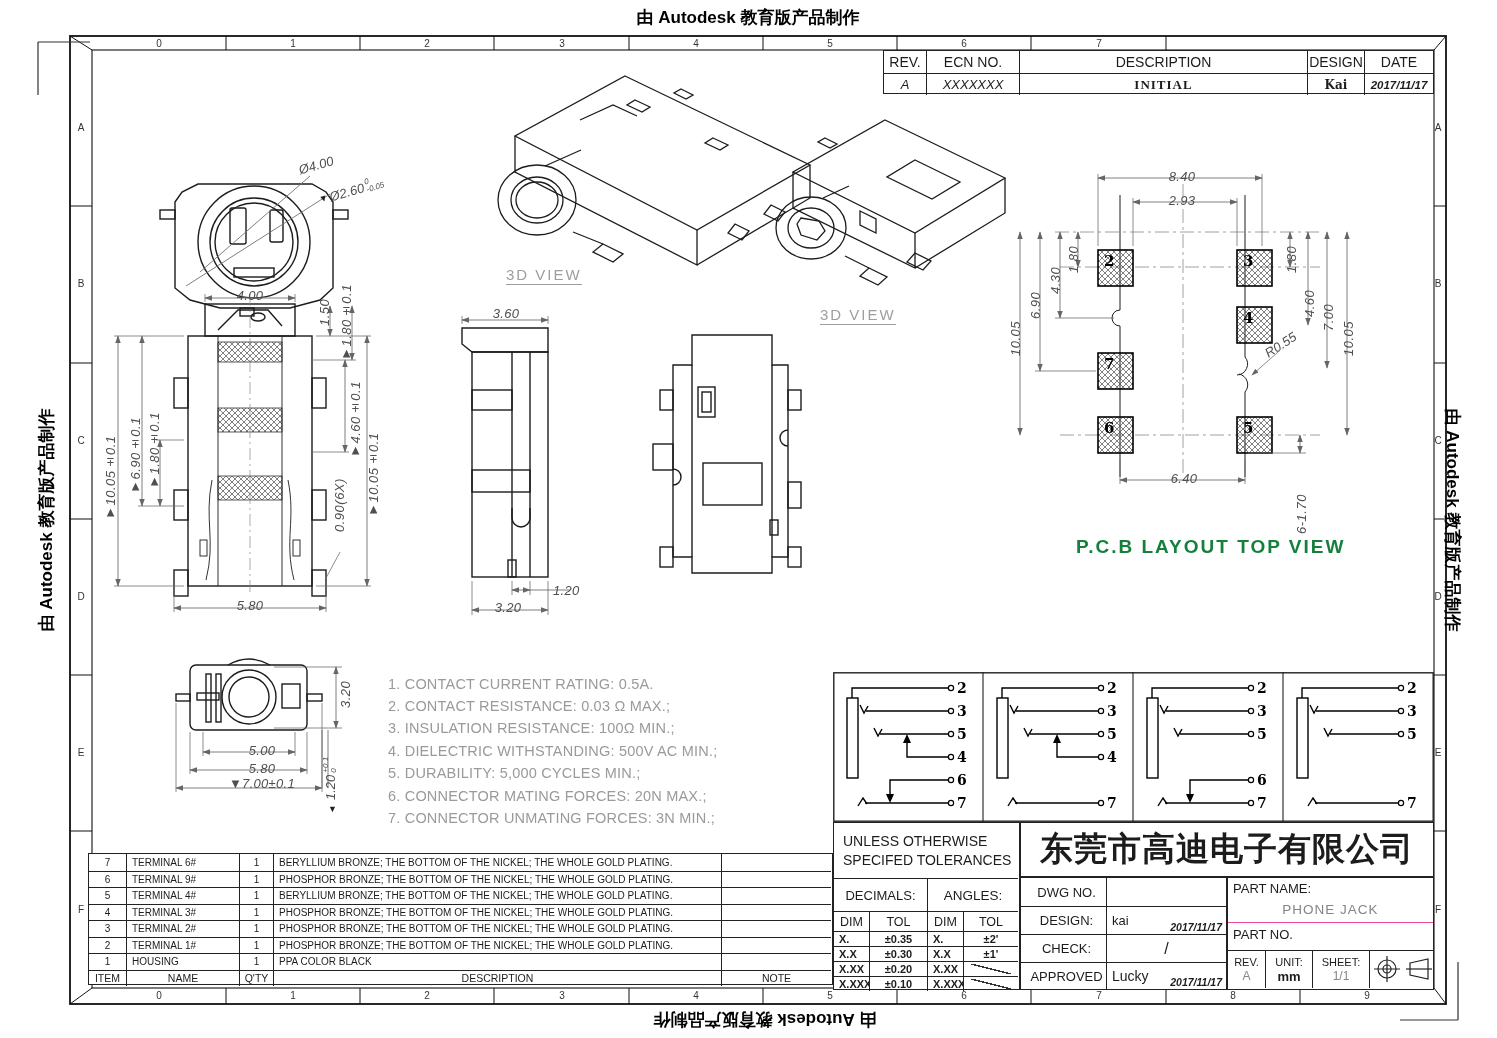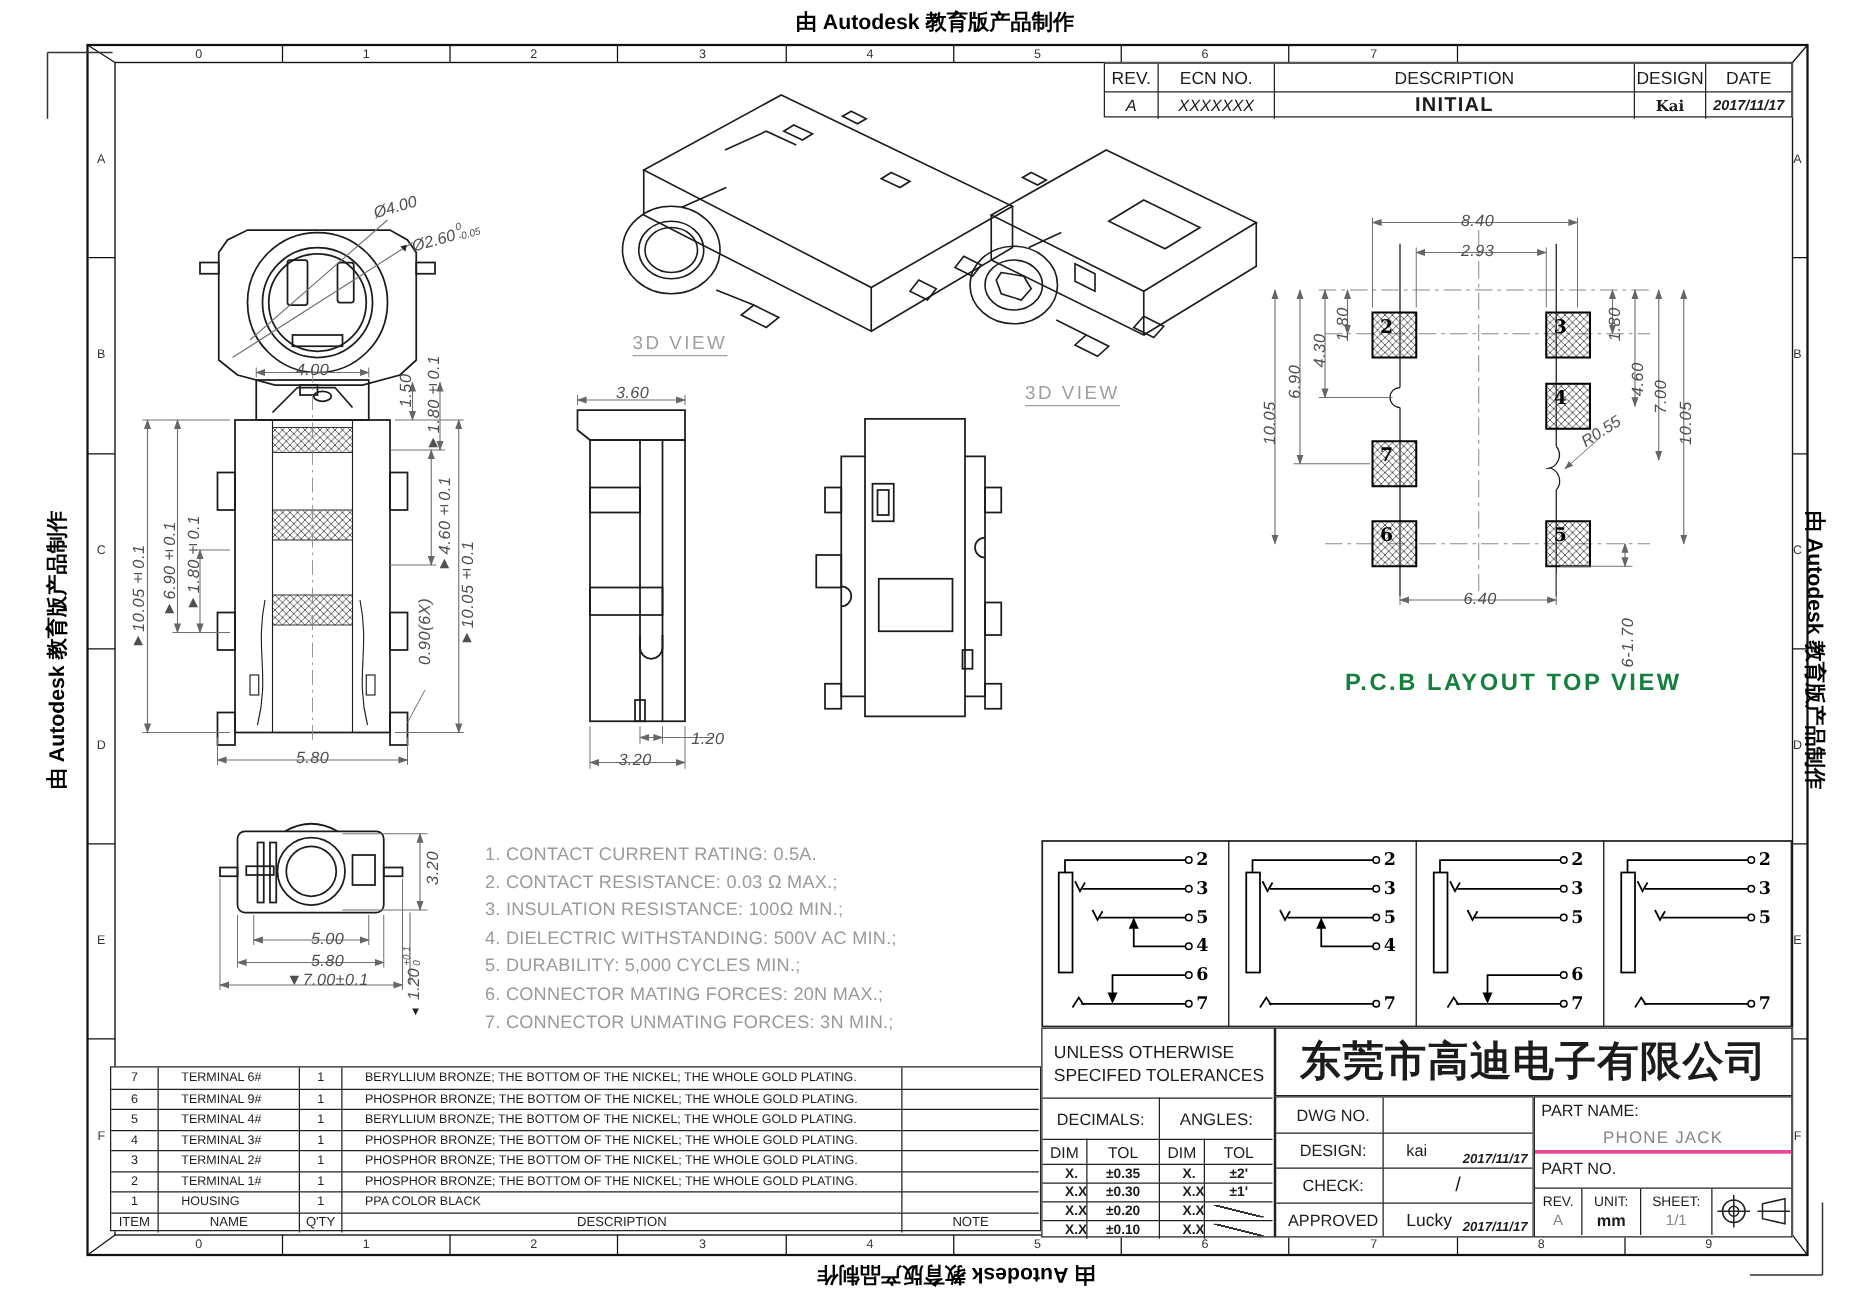--- a/index.html
+++ b/index.html
@@ -18,21 +18,21 @@
   .view3d{position:absolute;color:#9e9e9e;font-size:15px;letter-spacing:2px;border-bottom:1px solid #9e9e9e;padding-bottom:1px}
   .gridnum{position:absolute;font-size:10px;color:#333;text-align:center;width:20px}
   .wm{position:absolute;font-weight:bold;font-size:17px;color:#000;white-space:nowrap}
   .padnum{position:absolute;font-weight:bold;font-size:15px;font-family:"DejaVu Serif",serif;color:#000}
   .termnum{position:absolute;font-weight:bold;font-size:14px;font-family:"DejaVu Serif",serif;color:#000}
   .pcbtitle{position:absolute;font-weight:bold;font-size:19px;letter-spacing:2px;color:#15803d;font-family:"Liberation Sans",sans-serif}
   .tbl{position:absolute;display:grid;border:1.5px solid #222;background:#fff;box-sizing:border-box}
   .tbl>div{border-left:1px solid #222;border-top:1px solid #222;display:flex;align-items:center;
            justify-content:center;white-space:nowrap;overflow:hidden;box-sizing:border-box}
   .tbl>div.nl{border-left:none}.tbl>div.nt{border-top:none}
-  .l{justify-content:flex-start !important;padding-left:18px}
+  .l{justify-content:flex-start !important;padding-left:5px}
   .it{font-style:italic}.b{font-weight:bold}
   .rev-hdr{font-size:14px}
   .pt{font-size:10px}
   .lblcell{font-size:13px;justify-content:flex-start;padding-left:6px}
   .dt{position:absolute;right:4px;bottom:1px;font-size:10.5px;font-weight:bold;font-style:italic}
   .slash{display:block;width:75%;height:70%;margin:auto;
          background:linear-gradient(to top right,transparent 46%,#333 46%,#333 54%,transparent 54%)}
   .gray{color:#858585}
 </style>
 </head>
@@ -98,21 +98,21 @@
 <span class="wm" style="left:1452px;top:520px;transform:translate(-50%,-50%) rotate(90deg)">由 Autodesk 教育版产品制作</span>
 
 <div class="tbl" style="left:883px;top:50px;width:551px;height:44px;grid-template-columns:42px 93px 288px 57px 69px;grid-template-rows:22px 22px">
   <div class="nl nt rev-hdr">REV.</div>
   <div class="nt rev-hdr">ECN NO.</div>
   <div class="nt rev-hdr">DESCRIPTION</div>
   <div class="nt rev-hdr">DESIGN</div>
   <div class="nt rev-hdr">DATE</div>
   <div class="nl it" style="font-size:13px">A</div>
   <div class="it" style="font-size:13px">XXXXXXX</div>
-  <div class="b" style="font-size:16px;letter-spacing:1px;font-family:Liberation Sans, sans-serif">INITIAL</div>
+  <div class="b" style="font-size:13px;letter-spacing:1px;font-family:Liberation Serif, serif">INITIAL</div>
   <div class="b" style="font-size:12px;font-family:'DejaVu Serif',serif">Kai</div>
   <div class="it b" style="font-size:11.5px">2017/11/17</div>
 </div>
 
 <svg style="left:160px;top:150px" width="230" height="175" viewBox="0 0 230 175">
   <g fill="none" stroke="#1c1c1c" stroke-width="1.4">
     <path d="M15,52 L22,42 L38,34 L152,34 L166,42 L173,52 L173,138 L160,150 L130,158 L60,158 L30,150 L15,138 Z"></path>
     <rect x="0" y="60" width="15" height="9"></rect>
       <rect x="173" y="60" width="15" height="9"></rect>
     <rect x="80" y="158" width="14" height="8"></rect>
@@ -546,21 +546,21 @@
   <div class="nl lblcell">CHECK:</div>
   <div style="font-size:16px">/</div>
   <div class="nl lblcell">APPROVED</div>
   <div class="l" style="position:relative;font-size:14px">
     <span>Lucky</span>
     <span class="dt">2017/11/17</span>
   </div>
 </div>
 
 <div style="position:absolute;left:1227px;top:877px;width:207px;height:113px;border:1.5px solid #222;box-sizing:border-box;background:#fff">
-  <div style="position:absolute;left:0;top:0;width:100%;height:45px;box-sizing:border-box;border-bottom:3px solid #ec4899">
+  <div style="position:absolute;left:0;top:0;width:100%;height:45px;box-sizing:border-box;border-bottom:1px solid #ec4899">
     <span style="position:absolute;left:5px;top:3px;font-size:13px">PART NAME:</span>
     <span class="gray" style="position:absolute;left:50%;top:24px;transform:translateX(-50%);font-size:13.5px;letter-spacing:1px">PHONE JACK</span>
   </div>
   <div style="position:absolute;left:0;top:45px;width:100%;height:28px;box-sizing:border-box;border-bottom:1px solid #222">
     <span style="position:absolute;left:5px;top:4px;font-size:13px">PART NO.</span>
   </div>
   <div style="position:absolute;left:0;top:73px;width:100%;height:37px">
     <div style="position:absolute;left:0;top:0;width:38px;height:100%;box-sizing:border-box;border-right:1px solid #222;display:flex;flex-direction:column;align-items:center;justify-content:center;gap:1px">
       <span style="font-size:11px">REV.</span>
       <span class="gray" style="font-size:12px">A</span>

